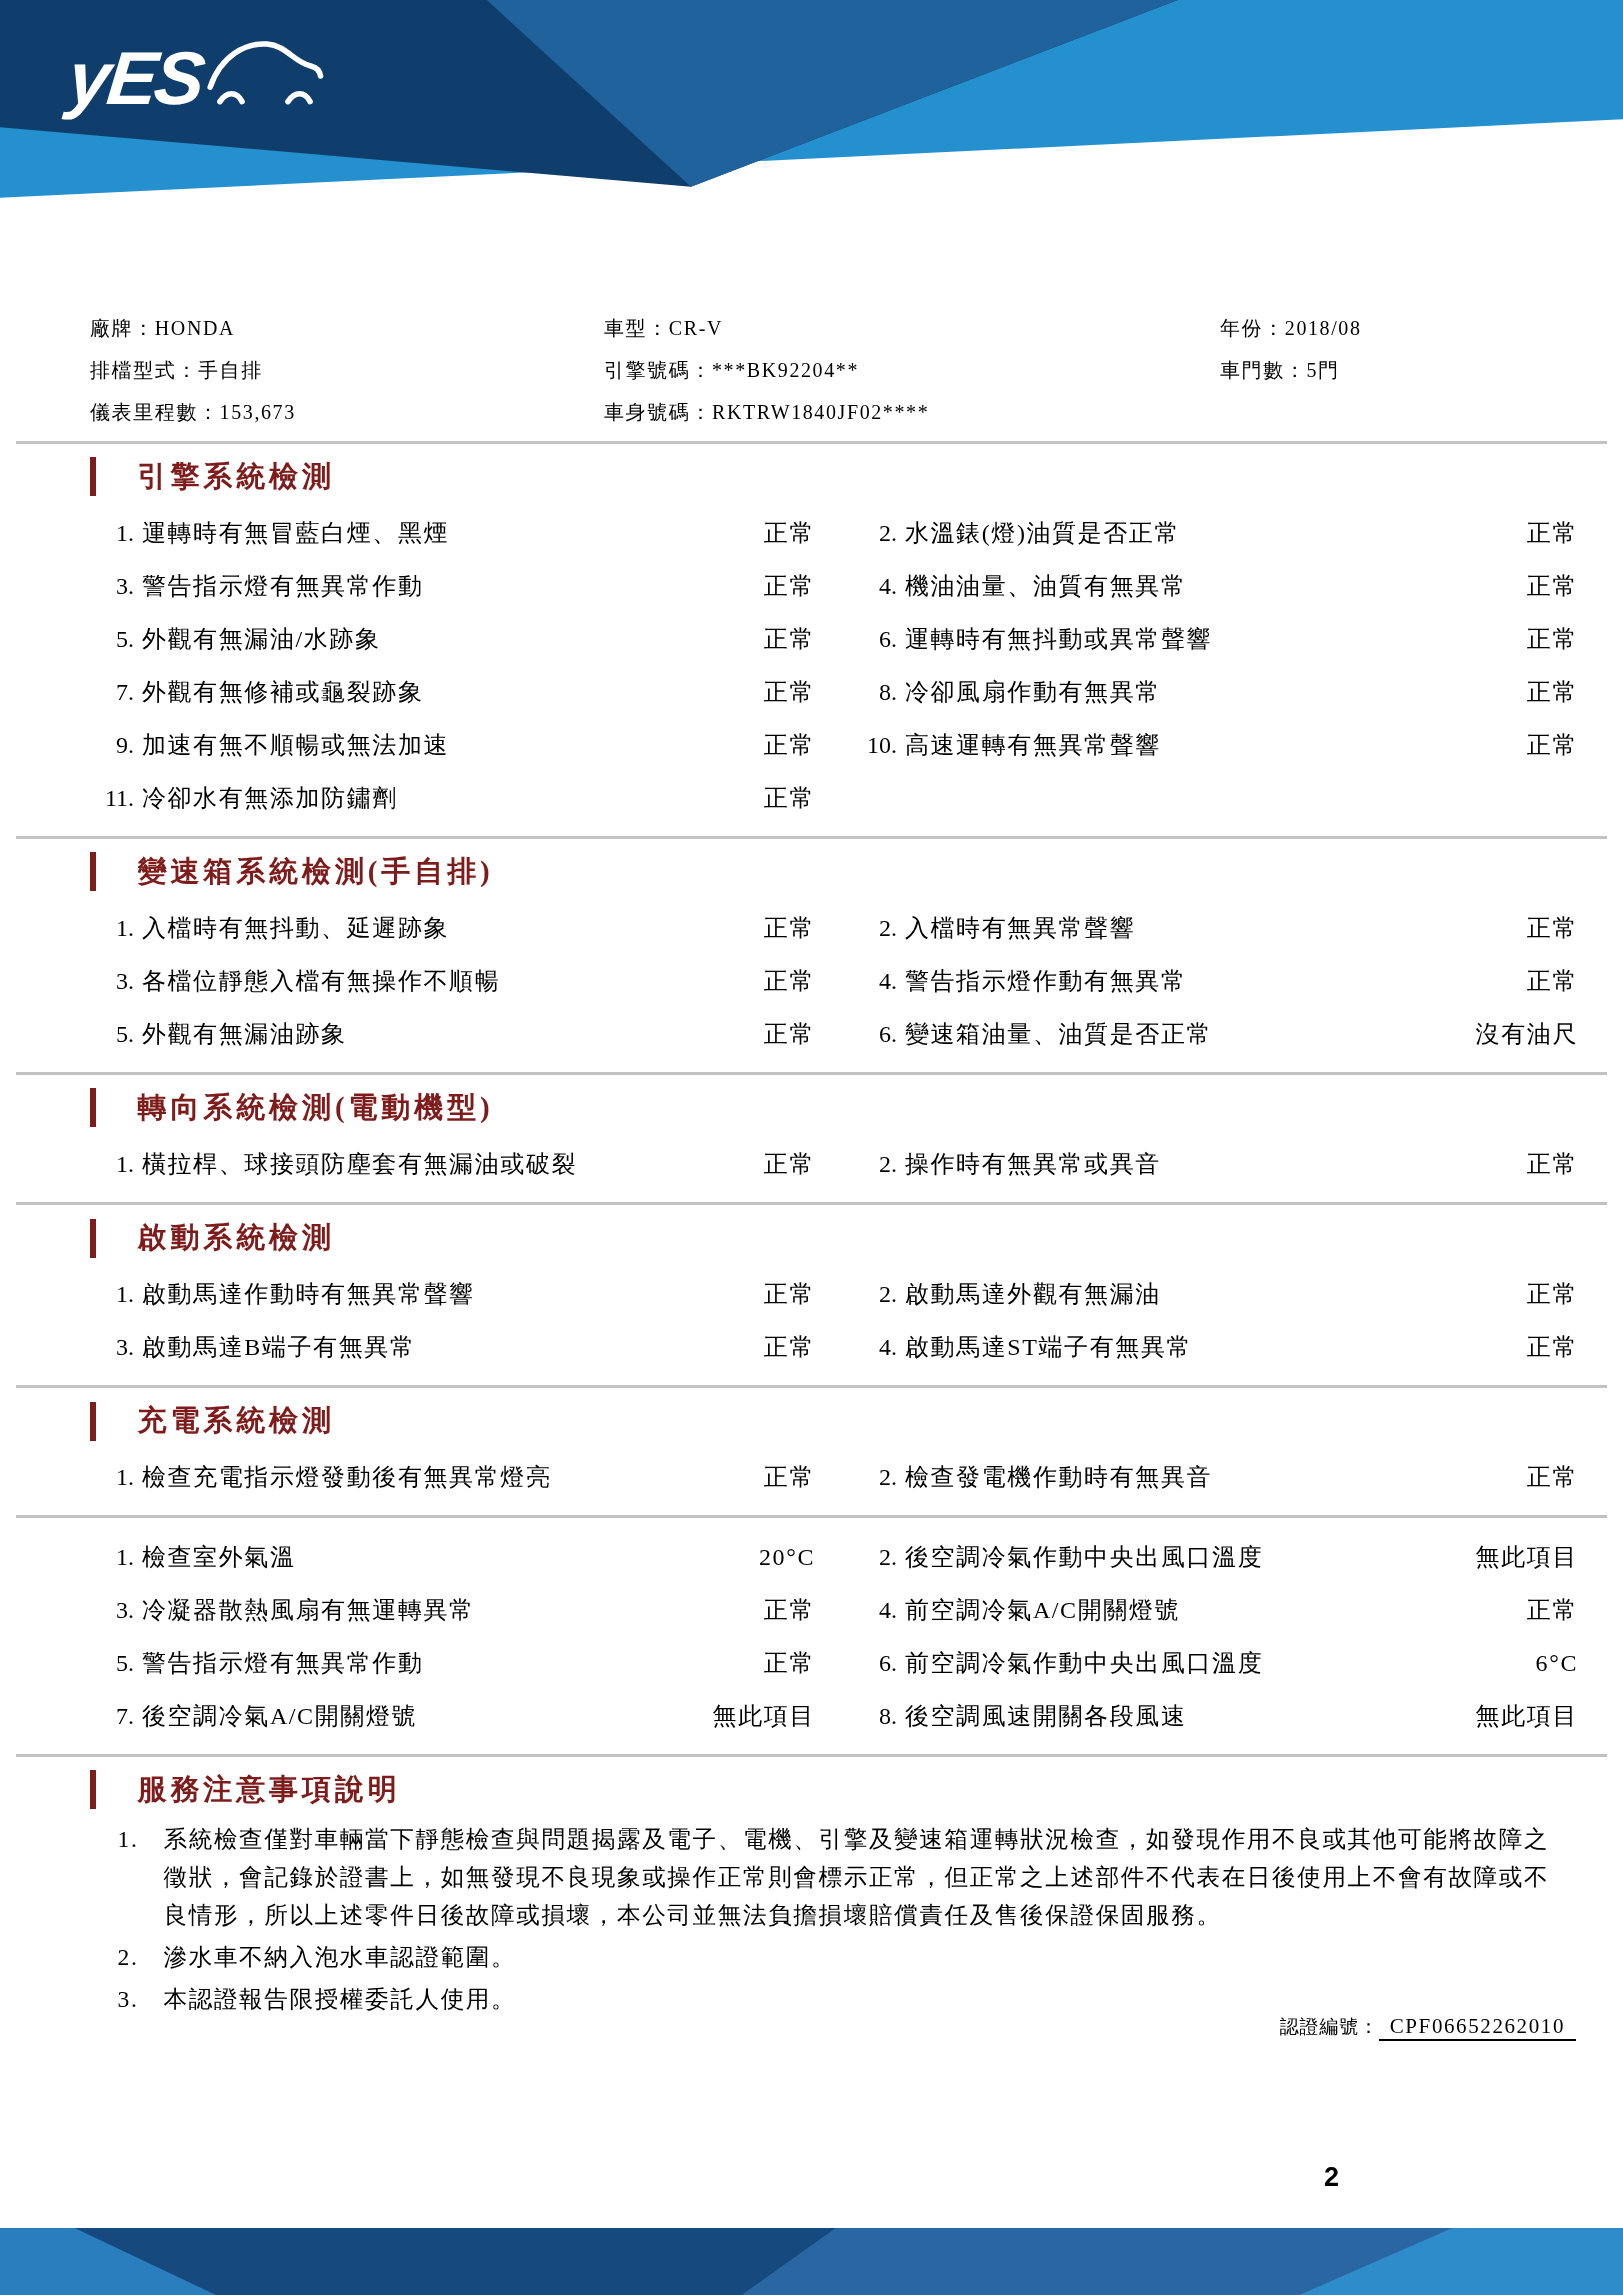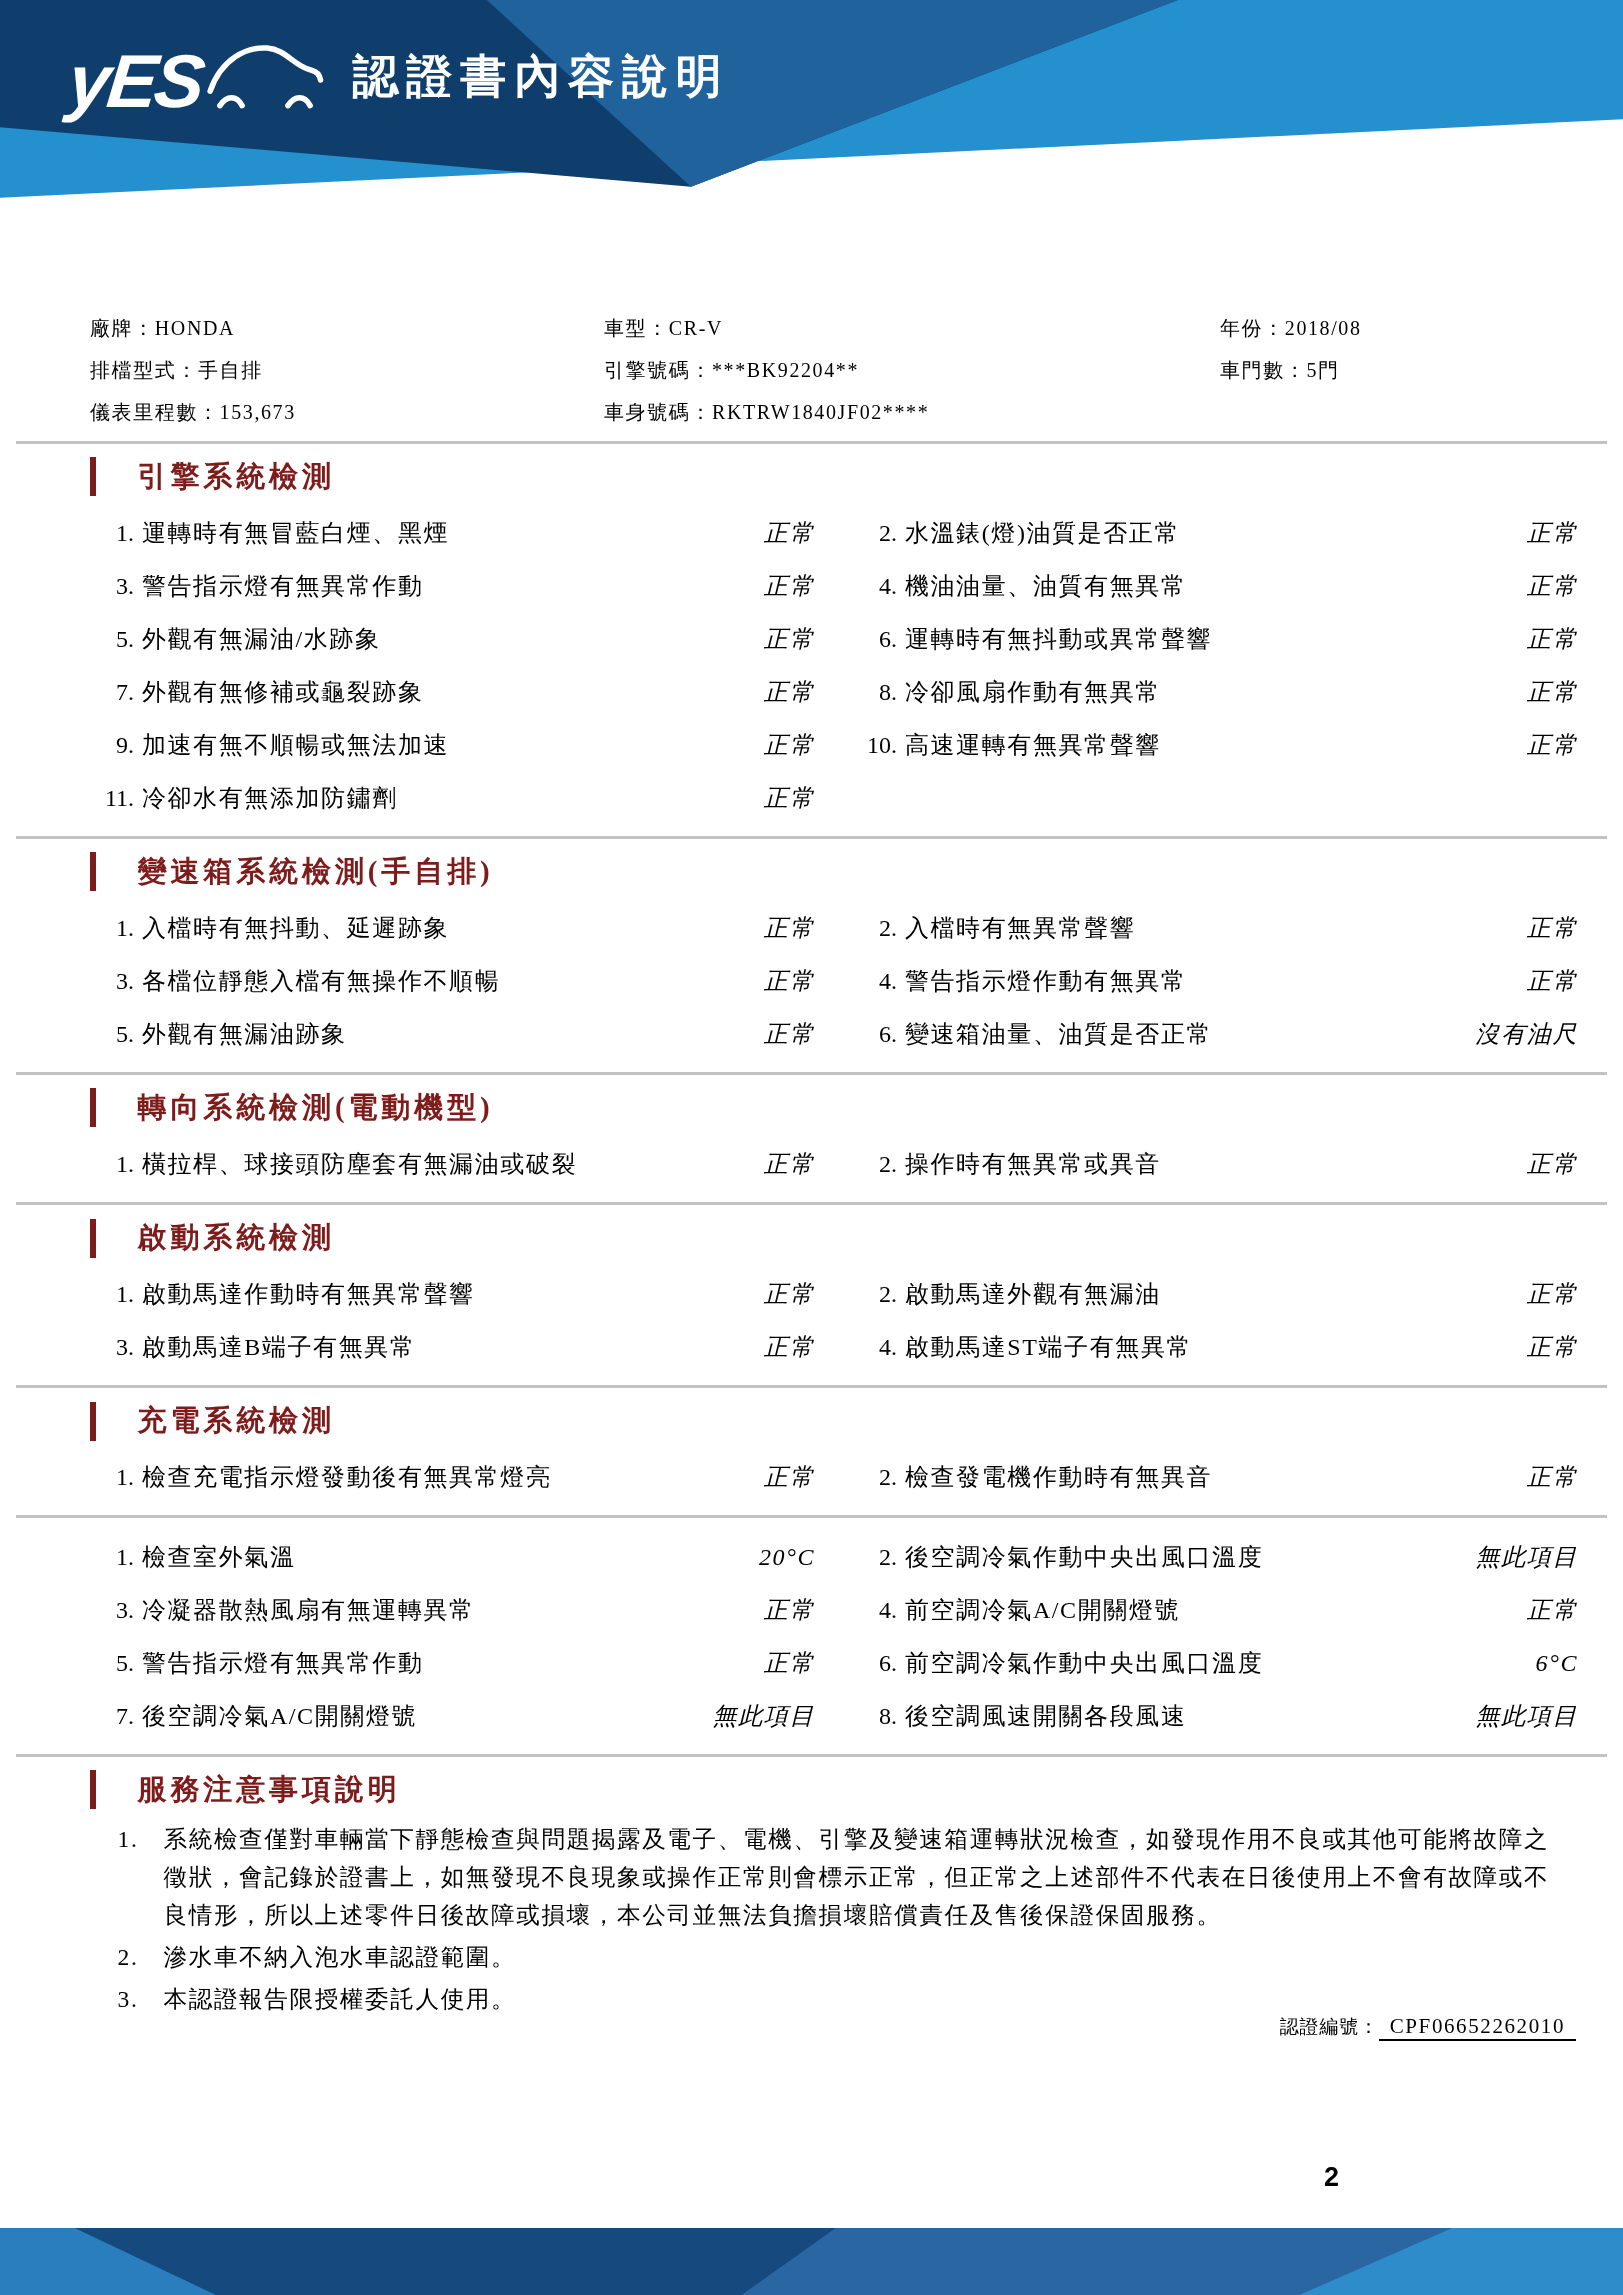--- a/index.html
+++ b/index.html
@@ -42,21 +42,21 @@
   .sect-head{display:flex;align-items:center;margin-bottom:9.4px;height:41px;gap:28px;}
   .bar{width:5.5px;height:39px;background:#7e1c1c;margin-right:14px;flex:none;}
   .sect-title{
     font-size:29px;color:#7e1c1c;font-weight:bold;margin:0;
     letter-spacing:3.9px;font-family:"Liberation Serif","DejaVu Serif",serif;
   }
   .items{display:grid;grid-template-columns:1fr 1fr;column-gap:38px;font-size:24px;}
   .item{display:flex;align-items:center;height:53px;white-space:nowrap;}
   .item .num{width:44px;text-align:right;margin-right:7.9px;flex:none;}
   .item .label{letter-spacing:1.6px;}
-  .item .value{margin-left:auto;letter-spacing:1.6px;text-align:right;font-style:italic;}
+  .item .value{margin-left:auto;letter-spacing:1.6px;text-align:right;}
   
   .notes{position:relative;padding-bottom:31px;}
   .note{display:flex;font-size:23.6px;line-height:38px;letter-spacing:1.6px;margin:0 0 3.9px 27.5px;}
   .note .nnum{width:46px;flex:none;}
   .note .ntext{flex:1;max-width:1406px;}
   .cert{position:absolute;right:47px;bottom:12.6px;white-space:nowrap;}
   .cert-label{font-size:19px;letter-spacing:0.8px;}
   .cert-value{
     font-size:21px;letter-spacing:1.6px;
     border-bottom:2.4px solid #000;padding:0 11px 1.6px 11px;
@@ -83,21 +83,20 @@
     </svg>
     <div class="brand">
       <div class="logo">
         <span class="logo-text">yES</span>
         <svg class="logo-car" viewBox="0 0 170 110" fill="none" stroke="#ffffff" stroke-width="8" stroke-linecap="round" stroke-linejoin="round">
           <path d="M6,76 C22,30 58,12 88,14 C116,16 126,40 152,46 C160,48 164,54 165,60"></path>
           <path d="M20,97 C30,82 44,82 52,97"></path>
           <path d="M118,97 C128,82 142,82 150,97"></path>
         </svg>
       </div>
-      <h1 class="header-title">認證書內容說明</h1>
     </div>
   </header>
 
   <main class="content">
 
     <section class="info">
       <div class="info-grid" id="infoGrid">
           <div class="info-cell"><span class="lbl">廠牌</span><span class="colon">：</span><span class="val">HONDA</span></div>
           <div class="info-cell"><span class="lbl">車型</span><span class="colon">：</span><span class="val">CR-V</span></div>
           <div class="info-cell"><span class="lbl">年份</span><span class="colon">：</span><span class="val">2018/08</span></div>

